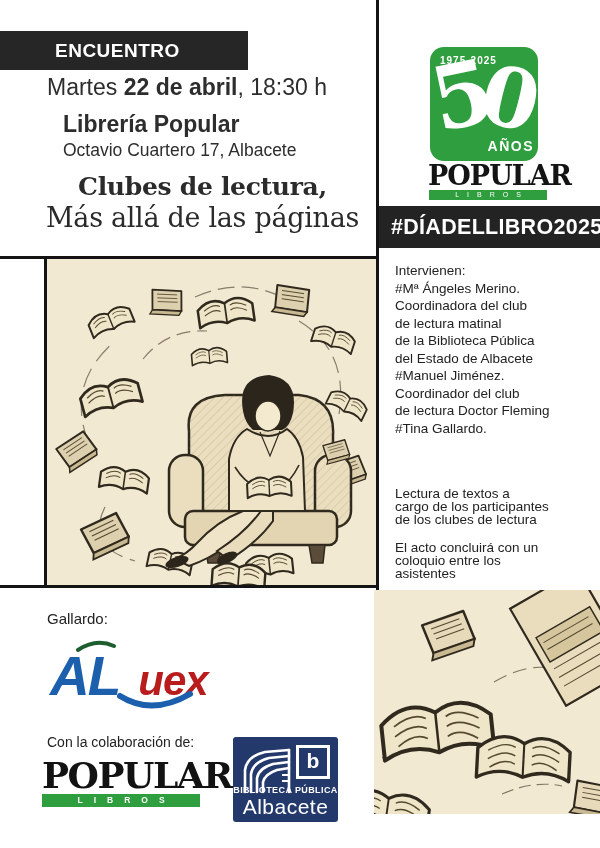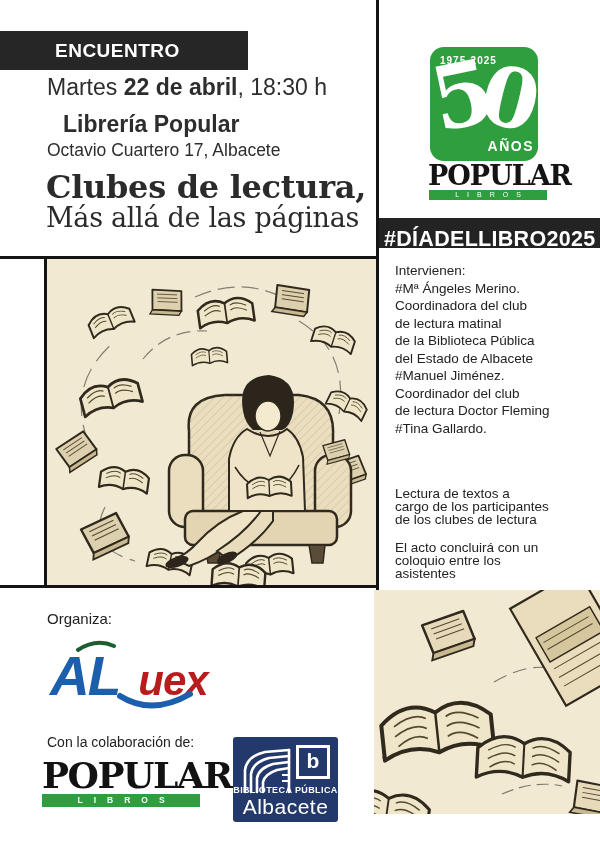--- a/index.html
+++ b/index.html
@@ -10,42 +10,42 @@
   
   .divider{left:376px;top:0;width:3px;height:590px;background:#141414;}
 
   
   .badge{left:0;top:31px;width:248px;height:39px;background:#262626;color:#fff;
          font-weight:bold;font-size:19px;letter-spacing:.5px;line-height:39px;
          padding-left:55px;box-sizing:border-box;}
   .date-line{left:47px;top:74px;font-size:23px;}
   .date-line .b{font-weight:bold;}
   .venue{left:47px;top:111px;font-size:23px;font-weight:bold;margin-left:16px;}
-  .address{left:47px;top:140px;font-size:17.5px;}
+  .address{left:63px;top:140px;font-size:17.5px;}
   .title{left:46px;top:171px;font-family:"DejaVu Serif",serif;color:#2b2b2b;}
-  .title .t1{font-size:32px;font-weight:bold;line-height:32px;letter-spacing:-.3px;}
+  .title .t1{font-size:25px;font-weight:bold;line-height:32px;letter-spacing:-.3px;text-align:center;}
   .title .t2{font-size:27px;line-height:30px;letter-spacing:-.3px;}
 
   
   .logo50{left:430px;top:47px;width:108px;height:114px;background:#2f9e3e;border-radius:14px;}
   .logo50 .years{position:absolute;left:10px;top:8px;color:#fff;font-size:10px;font-weight:bold;letter-spacing:1px;}
   .logo50 .anos{position:absolute;right:4px;bottom:7px;color:#fff;font-size:14px;font-weight:bold;letter-spacing:1.5px;}
   .logo50 .d5{position:absolute;left:2px;top:2px;font-family:"DejaVu Serif",serif;font-weight:bold;
               font-size:88px;line-height:92px;color:#fff;transform:rotate(-12deg);}
   .logo50 .d0{position:absolute;left:52px;top:8px;font-family:"DejaVu Serif",serif;font-weight:bold;
               font-size:82px;line-height:86px;color:#fff;transform:rotate(14deg);}
   .brandpop{left:428px;top:162px;width:120px;text-align:center;font-family:"DejaVu Serif",serif;
             font-weight:bold;font-size:27px;line-height:27px;letter-spacing:-1px;color:#141414;}
   .librosbar{left:429px;top:190px;width:118px;height:10px;background:#2f9e3e;color:#fff;
              font-size:7px;letter-spacing:8px;line-height:10px;text-align:center;
              padding-left:8px;box-sizing:border-box;}
 
   
-  .hashtag{left:379px;top:218px;width:221px;height:30px;background:#232323;color:#fff;
-           font-weight:bold;font-size:21.5px;line-height:42px;padding-left:5px;
+  .hashtag{left:379px;top:206px;width:221px;height:42px;background:#232323;color:#fff;
+           font-weight:bold;font-size:21.5px;line-height:42px;padding-left:12px;
            letter-spacing:.3px;box-sizing:border-box;}
 
   
   .illus-frame{left:0;top:256px;width:376px;height:332px;border-top:3px solid #141414;
                border-bottom:3px solid #141414;box-sizing:border-box;background:#fff;}
   .illus-inner{position:absolute;left:44px;top:0;right:0;bottom:0;border-left:3px solid #141414;
                background:#f2e9d3;overflow:hidden;box-sizing:border-box;}
   .illus-inner svg{display:block;width:100%;height:100%;}
 
   
@@ -227,21 +227,21 @@
       <rect x="-30" y="-20" width="62" height="28" fill="#d6c69d" stroke="#30291d" stroke-width="1.4"></rect>
       <path d="M-26,-12 L26,-12 M-26,-4 L26,-4 M-30,16 L30,16 M-30,26 L30,26 M-30,36 L30,36" stroke="#54492f" stroke-width="1" fill="none"></path>
     </g>
     <use href="#ob2" transform="translate(62,130) rotate(-6) scale(2.5)"></use>
     <use href="#ob2" transform="translate(150,160) rotate(3) scale(2.1)"></use>
     <use href="#ob2" transform="translate(14,214) rotate(8) scale(1.9)"></use>
     <use href="#cb2" transform="translate(218,208) rotate(18) scale(1.2)"></use>
   </svg>
 </div>
 
-<div class="abs organiza">Organiza:</div>
+<div class="abs organiza">Gallardo:</div>
 <div class="abs aluex">
   <div class="aluex-text">
     <span class="al">AL</span>
     <span class="uex">uex</span>
   </div>
   <svg width="150" height="80">
     <path d="M28,14 Q46,2 64,10" stroke="#1e5e2e" stroke-width="4" fill="none" stroke-linecap="round"></path>
     <path d="M70,60 Q102,80 140,58" stroke="#1b5fad" stroke-width="6" fill="none" stroke-linecap="round"></path>
   </svg>
 </div>

